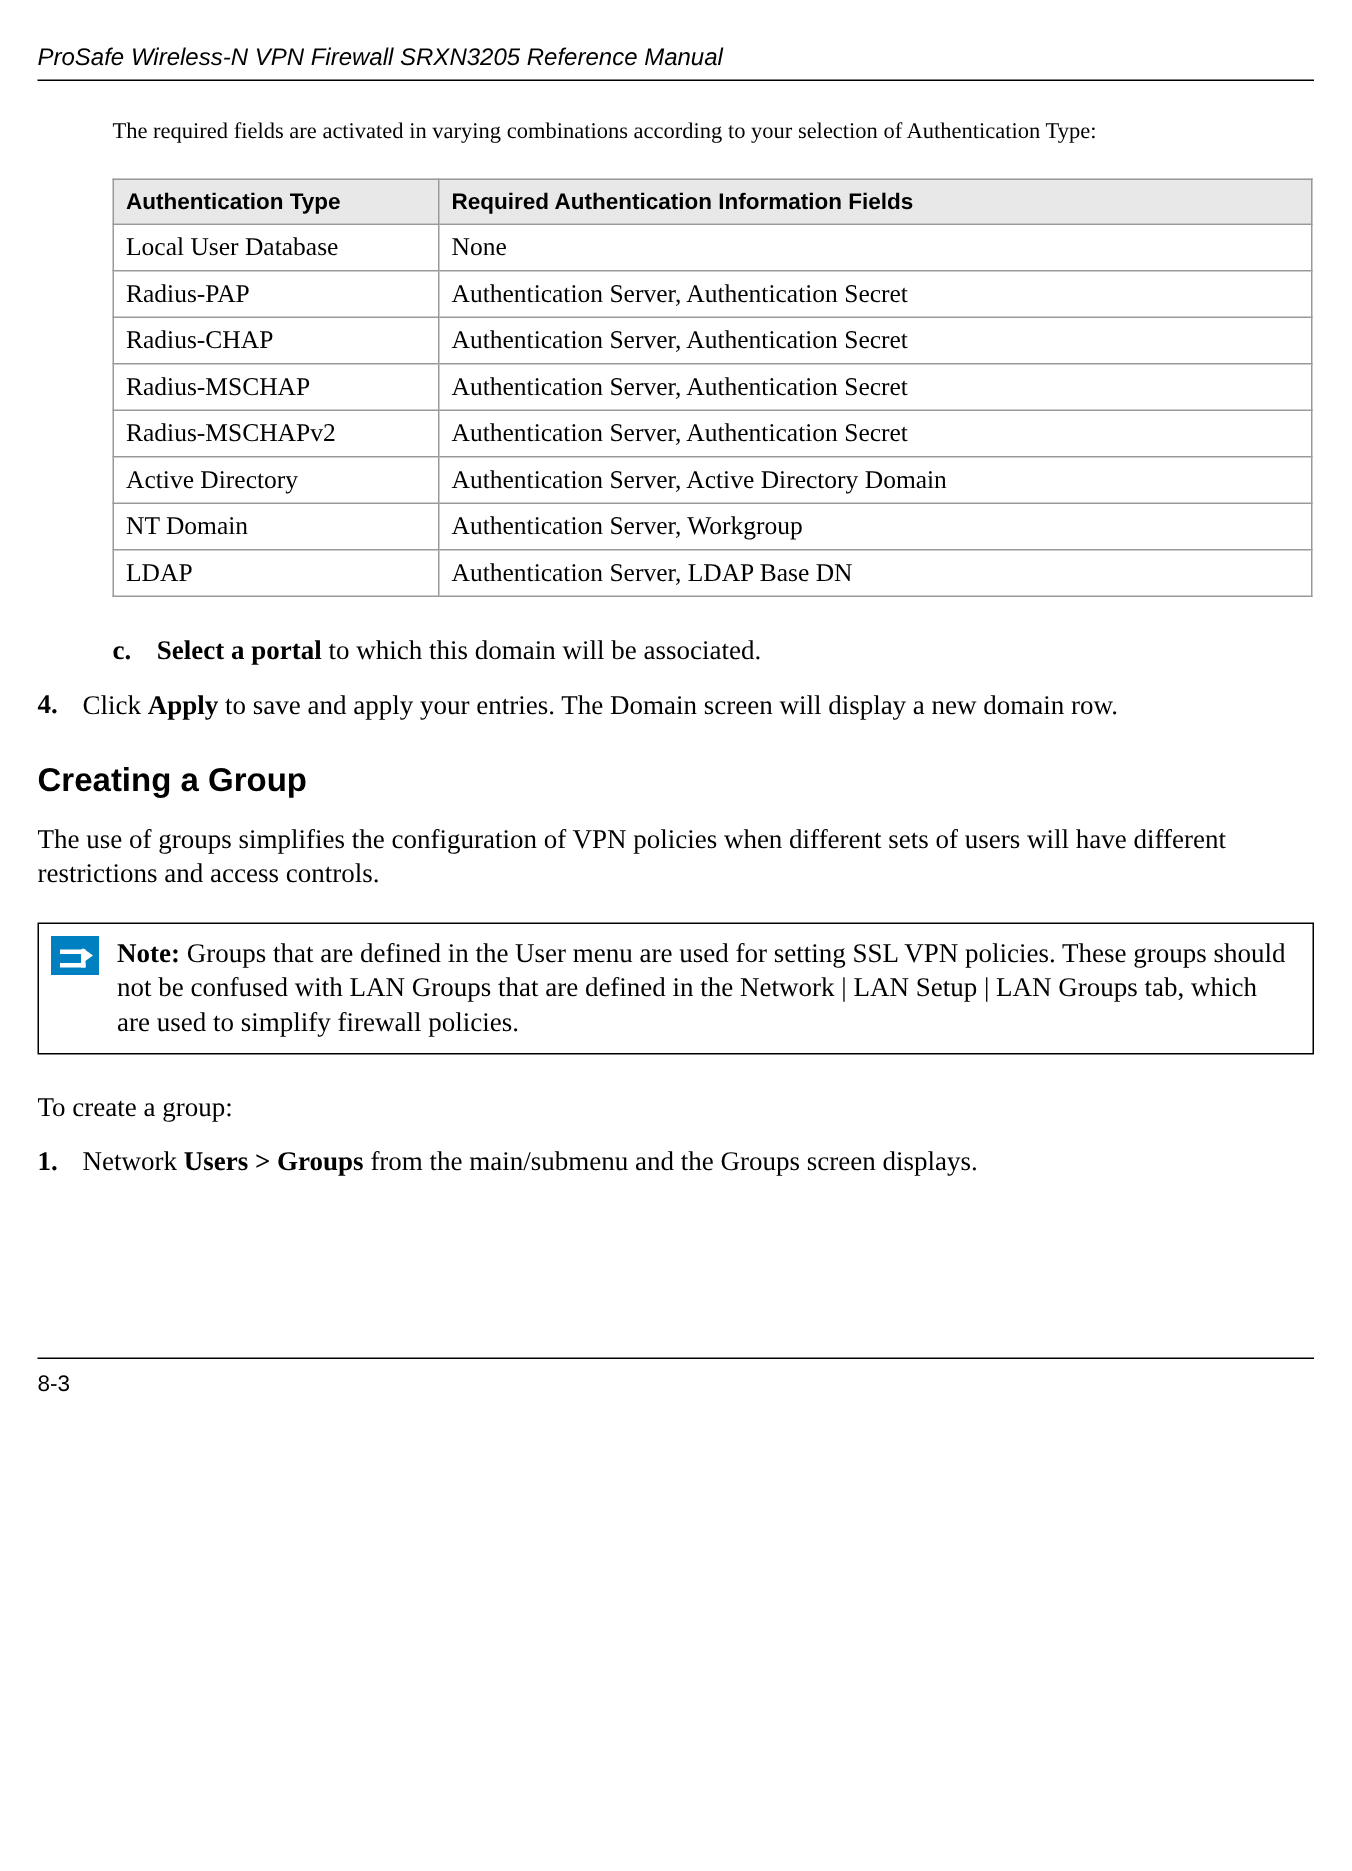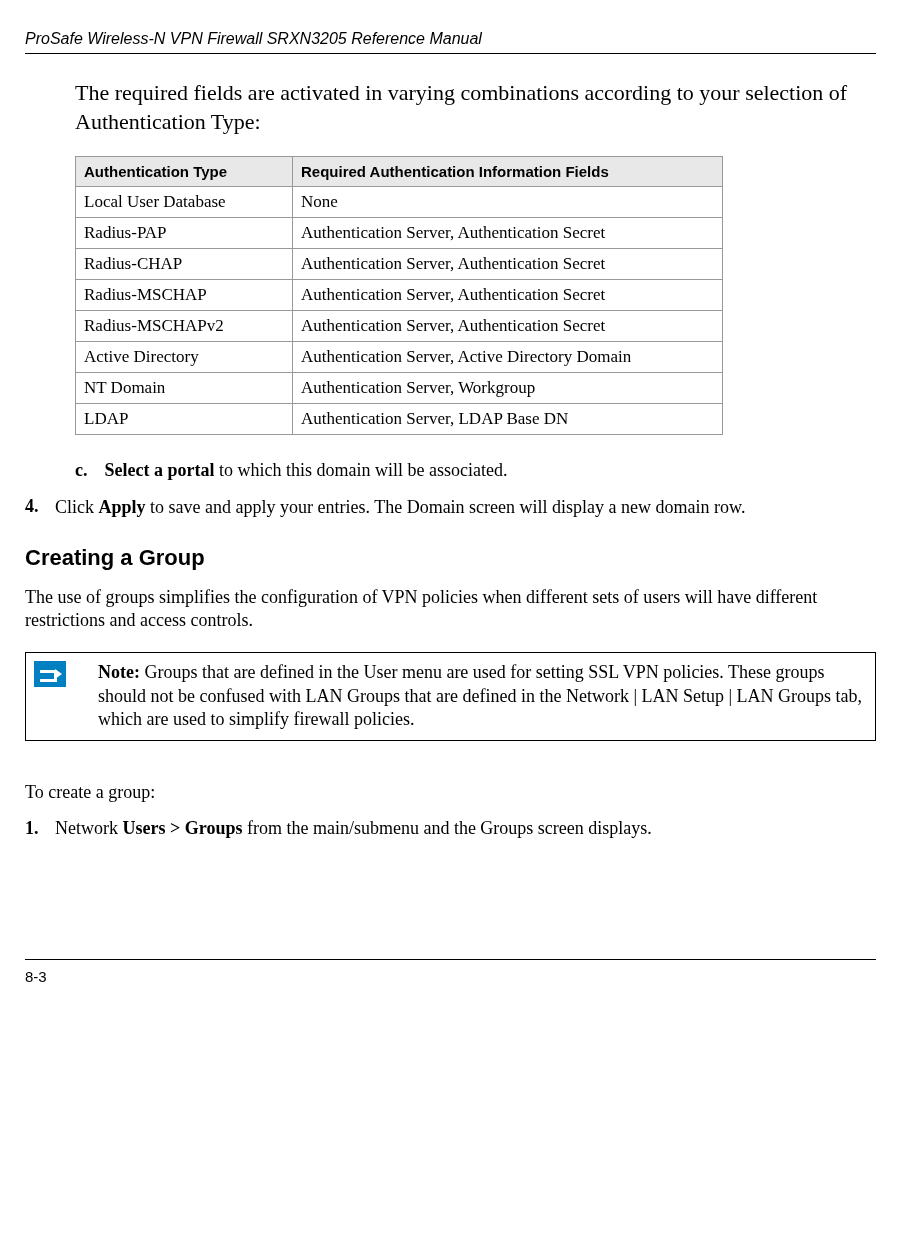--- a/index.html
+++ b/index.html
@@ -16,28 +16,28 @@
       font-family: Liberation Sans, sans-serif;
       font-size: 16px;
       margin-bottom: 5px;
     }
     .header-rule {
       border: none;
       border-top: 1px solid black;
       margin: 0 0 25px 0;
     }
     .intro-text {
-      font-size: 22px;
+      font-size: 15px;
       margin-left: 50px;
       margin-bottom: 20px;
       line-height: 1.3;
     }
     table {
       border-collapse: collapse;
-      width: 648px;
+      width: 800px;
       margin-left: 50px;
       margin-bottom: 25px;
     }
     th {
       background: #e8e8e8;
       text-align: left;
       padding: 6px 8px;
       border: 1px solid #999;
       font-family: Arial, Helvetica, sans-serif;
       font-size: 15px;
@@ -83,22 +83,21 @@
       margin: 0 0 15px 0;
     }
     .group-intro {
       font-size: 18px;
       line-height: 1.3;
       margin-bottom: 20px;
     }
     .note-box {
       border: 1px solid black;
       display: flex;
-      margin-bottom: 41px;
-      gap: 20px;
+      margin-bottom: 25px;
     }
     .note-icon {
       width: 32px;
       height: 26px;
       background: #0080c0;
       margin: 8px;
       position: relative;
       flex-shrink: 0;
     }
     .note-icon::after {

